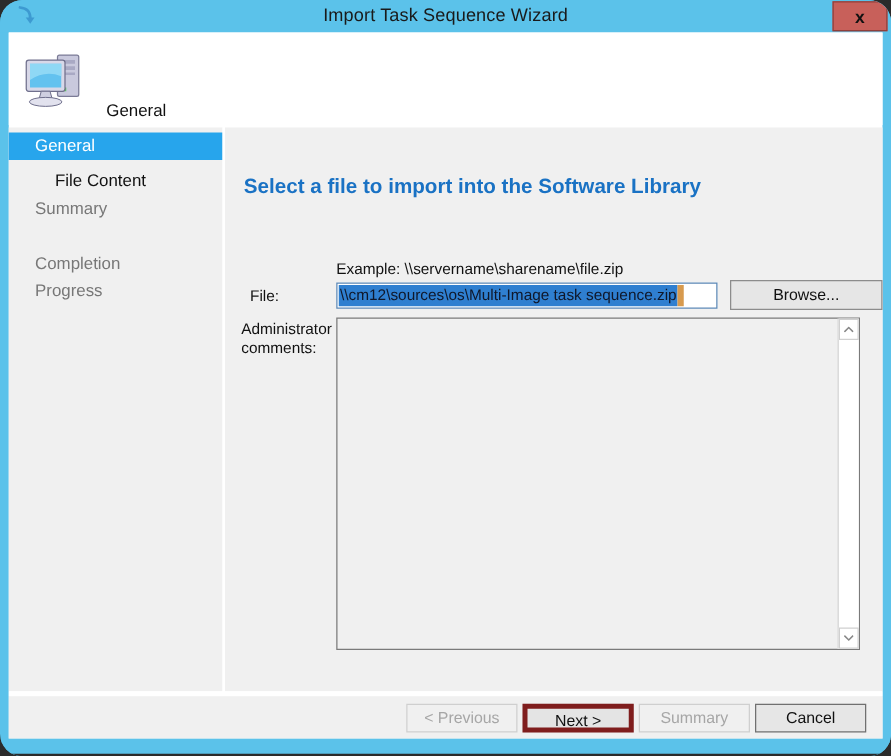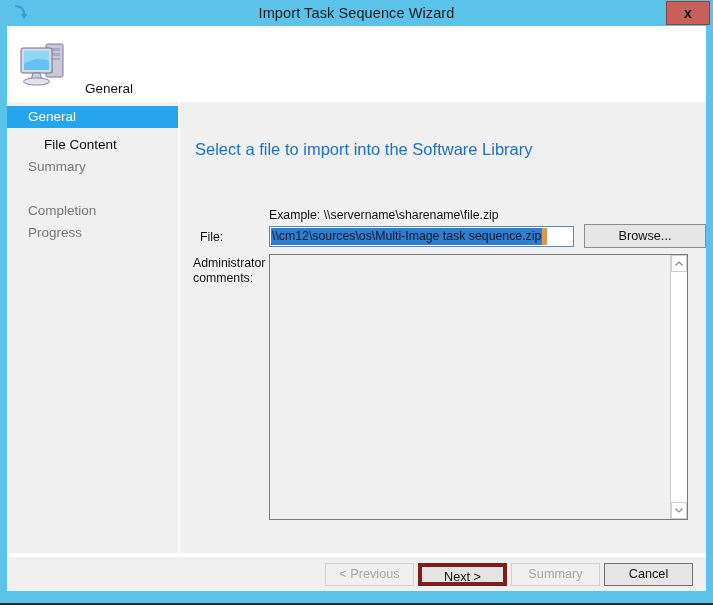--- a/index.html
+++ b/index.html
@@ -11,20 +11,21 @@
     font-family: "Liberation Sans", sans-serif;
   }
 
   #window {
     position: relative;
     width: 713px;
     height: 605px;
     overflow: hidden;
     background: #5bc2ea;
     box-sizing: border-box;
+    border-radius: 18px;
   }
 
   
   #titlebar {
     position: absolute;
     left: 0; top: 0;
     width: 713px;
     height: 26px;
     background: #5bc2ea;
   }
@@ -126,20 +127,21 @@
     height: 451px;
     background: #f0f0f0;
   }
 
   #content-heading {
     position: absolute;
     left: 15px; top: 38px;
     font-size: 16.5px;
     color: #1a72c4;
     white-space: nowrap;
+    font-weight: bold;
   }
 
   #example-text {
     position: absolute;
     left: 89px; top: 106px;
     font-size: 12.3px;
     color: #111;
     white-space: nowrap;
   }
 

